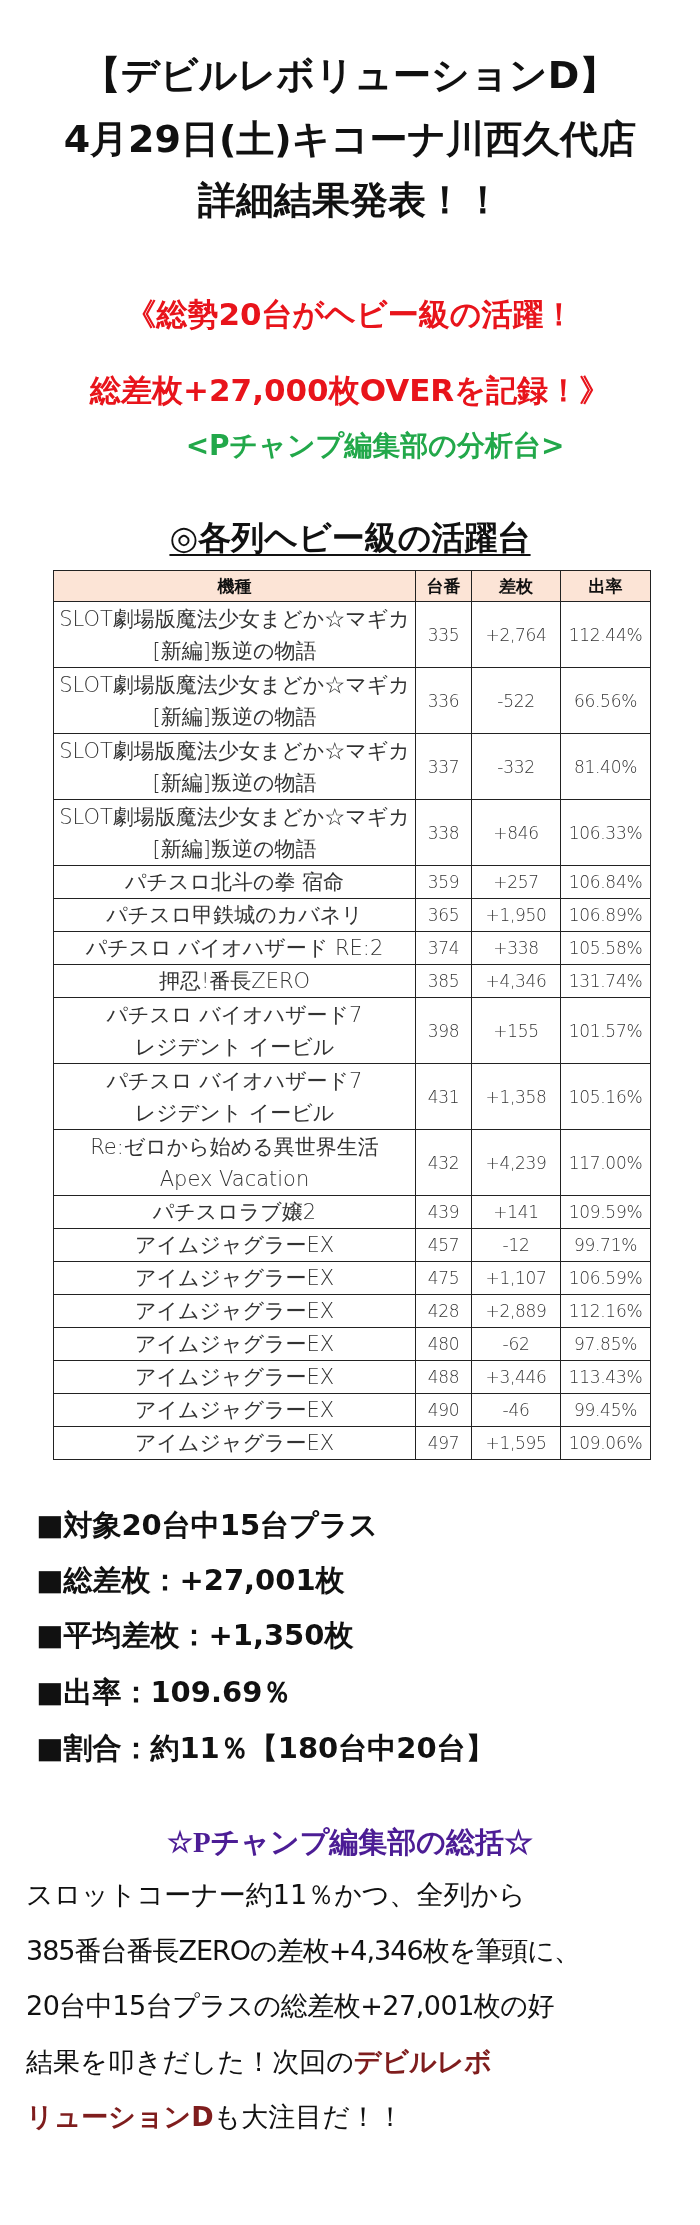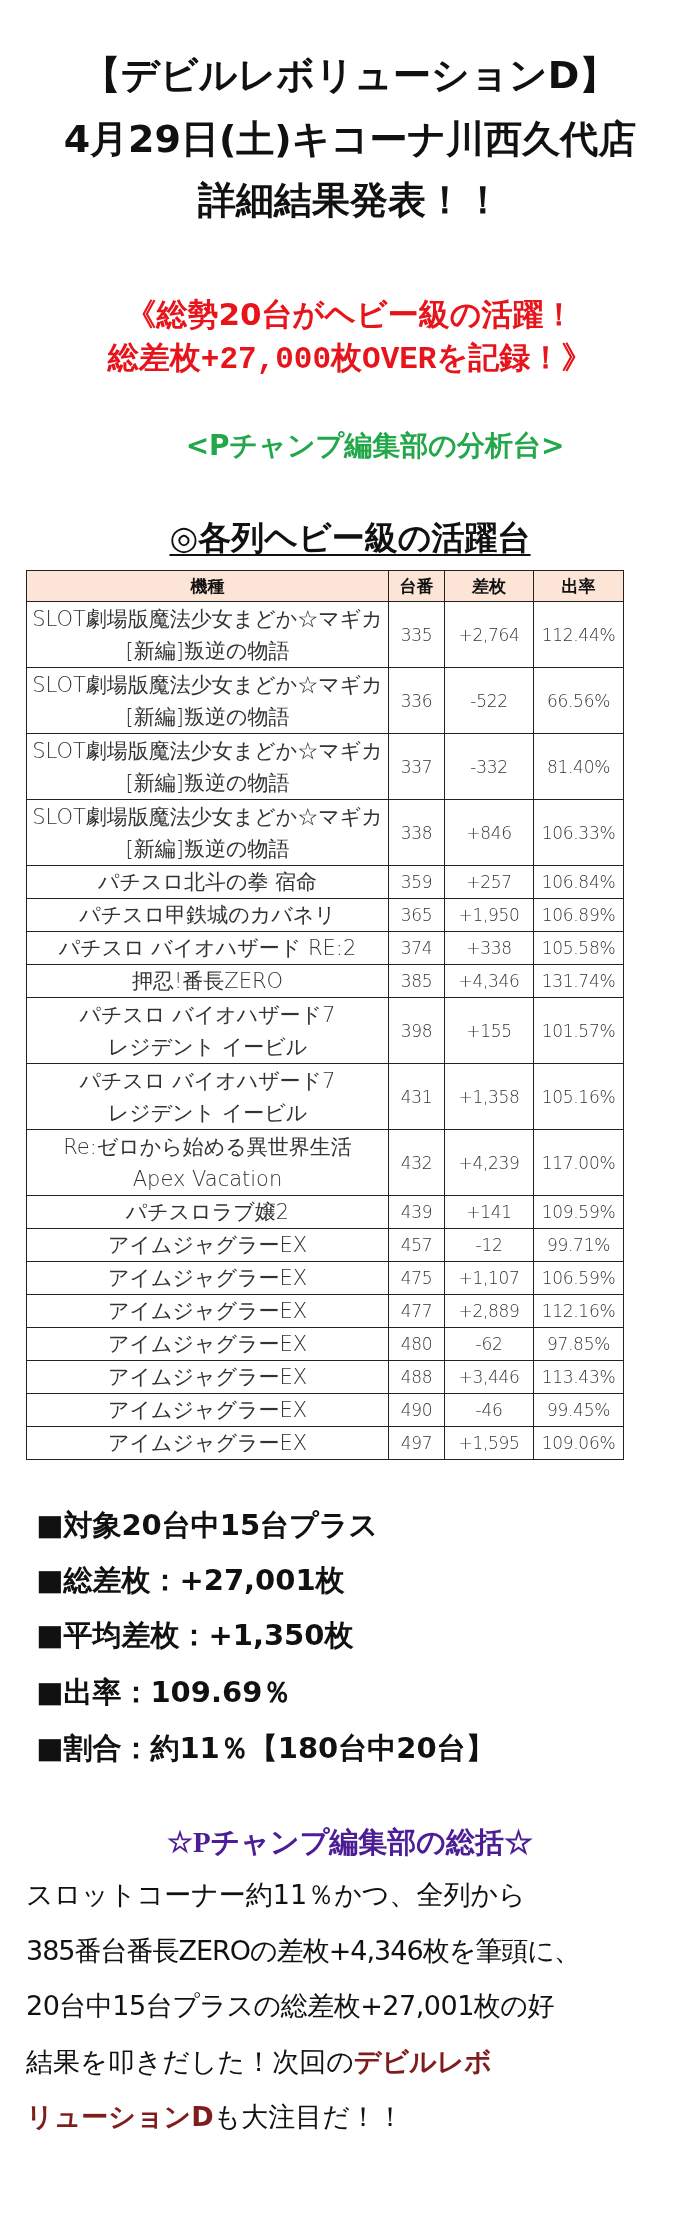--- a/index.html
+++ b/index.html
@@ -8,21 +8,21 @@
     font-family: "DejaVu Sans", "Liberation Sans", sans-serif; color: #111;
   }
   .abs { position: absolute; left: 0; width: 700px; text-align: center; white-space: nowrap; }
   .title { font-weight: bold; font-size: 38px; line-height: 46px; color: #111; }
   .red { color: #e8141b; font-weight: bold; font-size: 31px; line-height: 40px; }
   .green { color: #22a84a; font-weight: bold; font-size: 28px; line-height: 36px; padding-left: 25px; }
   .section-title { font-weight: bold; font-size: 33px; line-height: 40px; }
   .section-title span { text-decoration: underline; text-decoration-thickness: 2px; text-underline-offset: 5px; }
 
   table.results {
-    position: absolute; left: 26px; top: 570px; width: 597px;
+    position: absolute; left: 53px; top: 570px; width: 597px;
     border-collapse: collapse; table-layout: fixed;
     font-family: "DejaVu Sans", sans-serif; color: #333;
   }
   table.results th, table.results td {
     border: 1.5px solid #222; padding: 0; text-align: center; vertical-align: middle;
   }
   table.results th {
     background: #fce4d6; font-weight: bold; font-size: 17px; height: 30px; color: #111;
   }
   table.results td { font-size: 17px; font-weight: 300; }
@@ -41,21 +41,21 @@
   .body-text .hl { color: #7f1d1d; font-weight: bold; }
 </style>
 </head>
 <body>
 
 <div class="abs title" style="top:52px;">【デビルレボリューションD】</div>
 <div class="abs title" style="top:116px;">4月29日(土)キコーナ川西久代店</div>
 <div class="abs title" style="top:177px;">詳細結果発表！！</div>
 
 <div class="abs red" style="top:294px;">《総勢20台がヘビー級の活躍！</div>
-<div class="abs red" style="top:340px;font-family:Liberation Mono, monospace;">総差枚+27,000枚OVERを記録！》</div>
+<div class="abs red" style="top:370px;">総差枚+27,000枚OVERを記録！》</div>
 
 <div class="abs green" style="top:428px;">&lt;Pチャンプ編集部の分析台&gt;</div>
 
 <div class="abs section-title" style="top:518px;">
   <span>◎各列ヘビー級の活躍台</span>
 </div>
 
 <table class="results">
   <colgroup>
     <col style="width:362px">
@@ -188,21 +188,21 @@
           <div>アイムジャグラーEX</div>
         </td>
         <td class="num">475</td>
         <td class="num">+1,107</td>
         <td class="num">106.59%</td>
       </tr>
       <tr class="single">
         <td class="model">
           <div>アイムジャグラーEX</div>
         </td>
-        <td class="num">477</td>
+        <td class="num">428</td>
         <td class="num">+2,889</td>
         <td class="num">112.16%</td>
       </tr>
       <tr class="single">
         <td class="model">
           <div>アイムジャグラーEX</div>
         </td>
         <td class="num">480</td>
         <td class="num">-62</td>
         <td class="num">97.85%</td>

